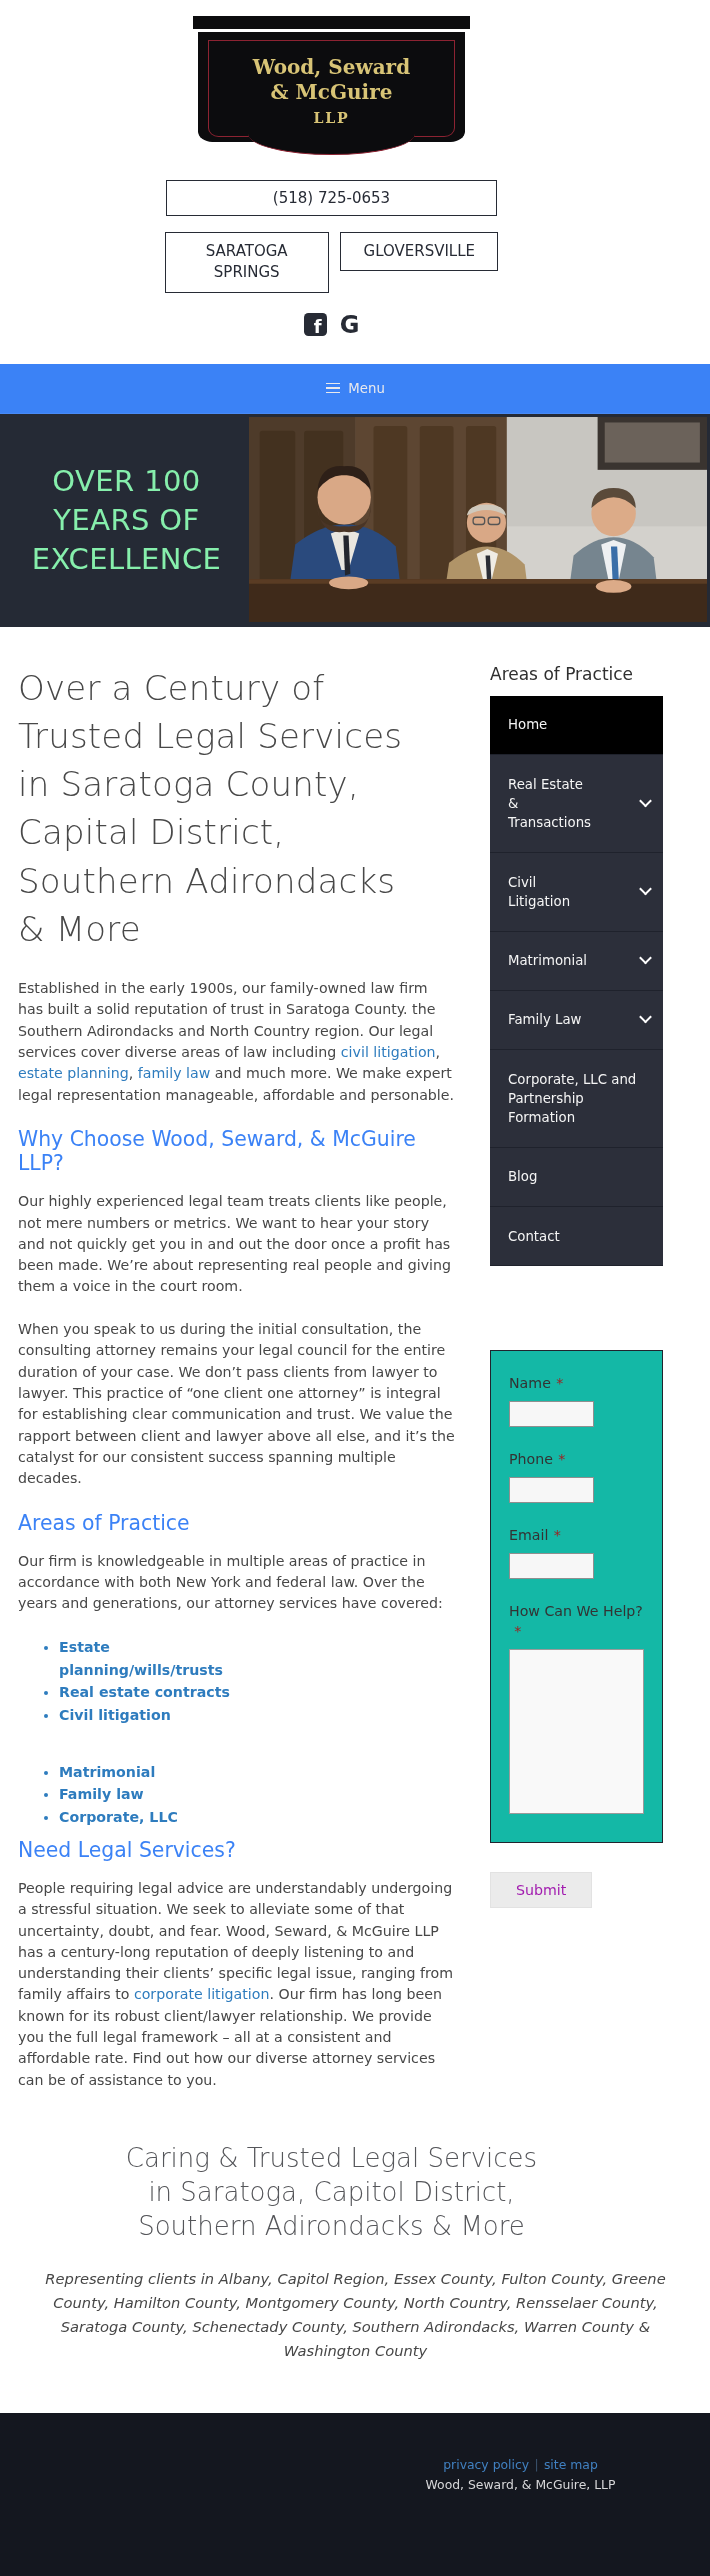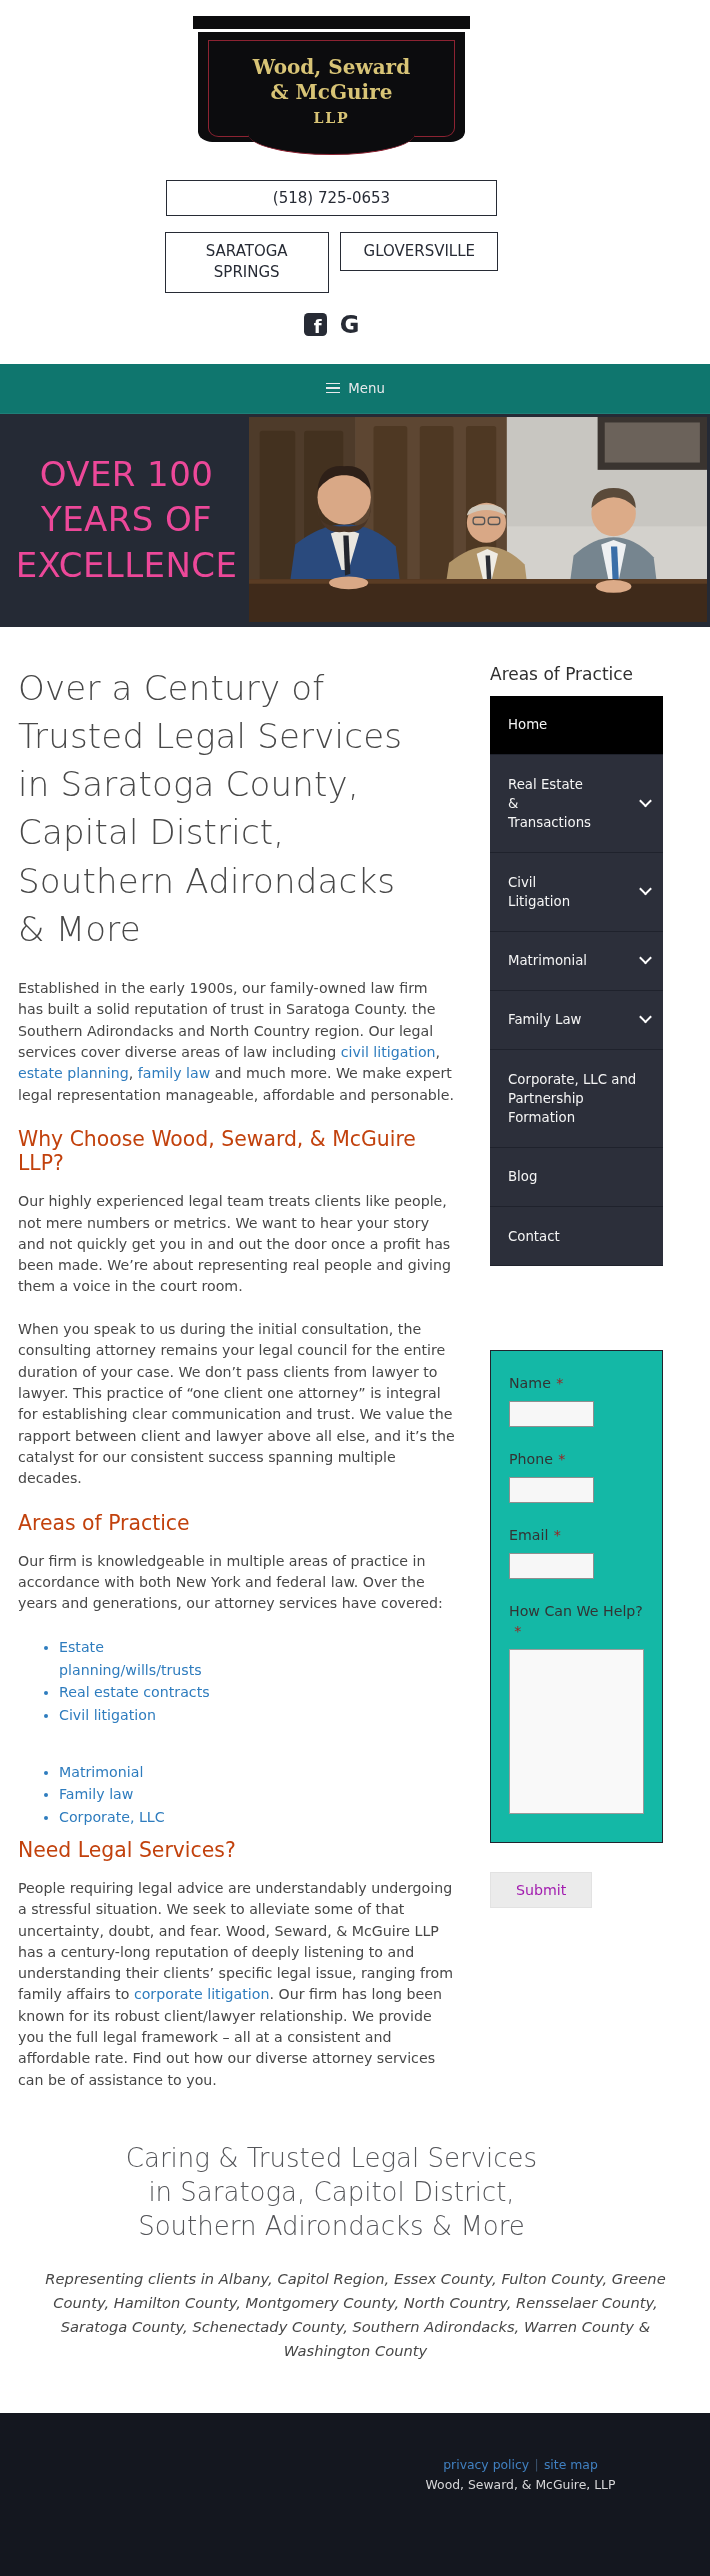--- a/index.html
+++ b/index.html
@@ -51,52 +51,52 @@
   .social-row { margin: 19.5px auto 0; display:flex; justify-content:center; align-items:center; gap:13.3px; width:663px; }
   .fb-icon {
     width:23px; height:23px; background:#272b35; border-radius:4.4px; color:#fff;
     display:flex; align-items:flex-end; justify-content:center; overflow:hidden; cursor:pointer;
     font-weight:bold; font-size:18px; line-height:1; padding-left:5.3px;
   }
   .g-icon { color:#272b35; font-weight:bold; font-size:24px; line-height:1; cursor:pointer; }
 
   
   .menubar {
-    height: 50px; background:#0f766e; display:flex; align-items:center; justify-content:center;
+    height: 50px; background:#3b82f6; display:flex; align-items:center; justify-content:center;
     border-bottom:0.9px solid rgba(255,255,255,0.07); cursor:pointer;
   }
   .hamburger { display:inline-block; margin-right:8px; }
   .hamburger span { display:block; width:14.2px; height:1.8px; background:#e9e9ec; margin:2.7px 0; }
   .menubar-label { color:#e9e9ec; font-size:13.3px; }
 
   
   .hero { height: 213px; background:#252a35; position:relative; overflow:hidden; }
   .hero-title {
     position:absolute; left:0; top:0; bottom:0; width:253px;
     display:flex; align-items:center; justify-content:center; text-align:center;
-    color:#ec4899; font-size:34px; line-height:1.34; white-space:pre-line; letter-spacing:0.4px;
+    color:#86efac; font-size:29px; line-height:1.34; white-space:pre-line; letter-spacing:0.4px;
   }
   .hero-photo { position:absolute; right:4.4px; top:3.6px; width:458px; height:205px; display:block; }
 
   
   .main { padding: 37px 0 49px; }
   .main-row { display:flex; justify-content:space-between; width:645px; margin-left:18px; }
   .col-left { width: 437px; }
   .col-right { width: 173px; }
 
   h1.page-h1 {
     font-size:34px; line-height:1.42; font-weight:300; color:#484848;
     white-space:pre-line; margin-bottom:25px; letter-spacing:0.2px;
   }
   .col-left p { font-size:14.2px; line-height:1.5; margin-bottom:21.3px; color:#474747; }
-  h2.sec-h2 { font-size:20.4px; font-weight:400; color:#c2410c; margin:8px 0 16px; }
+  h2.sec-h2 { font-size:20.4px; font-weight:400; color:#3b82f6; margin:8px 0 16px; }
   a.txt-link { color:#2e7cbe; text-decoration:none; cursor:pointer; }
   ul.practice-list { margin:0 0 9px 41px; }
   ul.practice-list.second { margin-top:34px; }
-  ul.practice-list li { font-size:14.2px; line-height:1.6; color:#2e7cbe; max-width:173px; }
+  ul.practice-list li { font-size:14.2px; line-height:1.6; color:#2e7cbe; max-width:173px;font-weight:bold; }
   ul.practice-list li a { white-space:pre-line; }
 
   .caring-h2 {
     text-align:center; font-size:26px; font-weight:300; color:#55565a;
     line-height:1.3; margin:30px auto 23px; width:645px; margin-left:9px; white-space:pre-line;
   }
   .counties {
     text-align:center; font-style:italic; font-size:14.7px; line-height:1.65;
     color:#474747; width:622px; margin:0 auto;
   }

